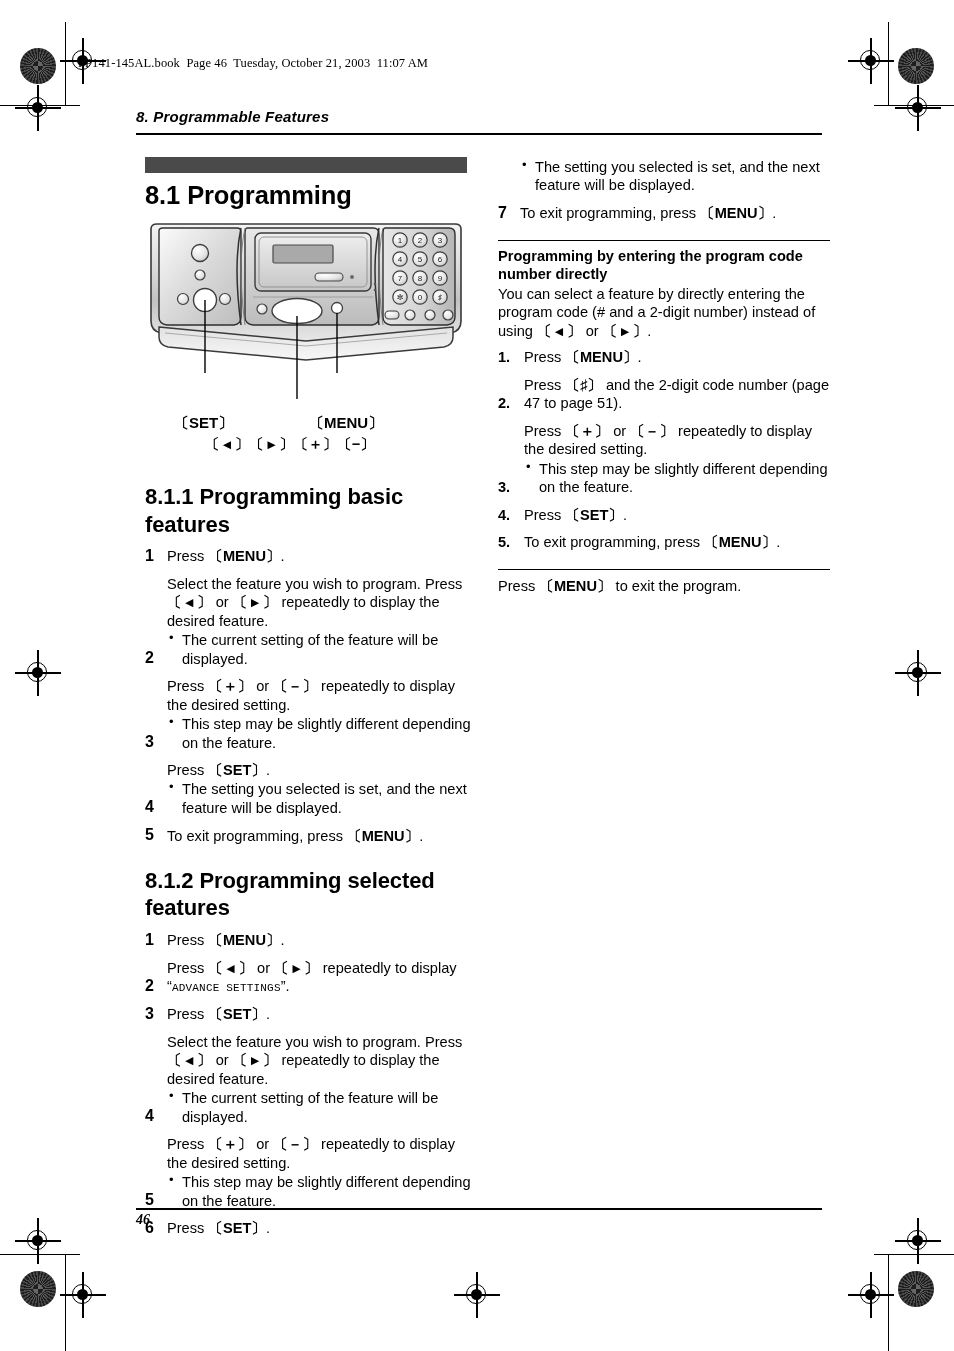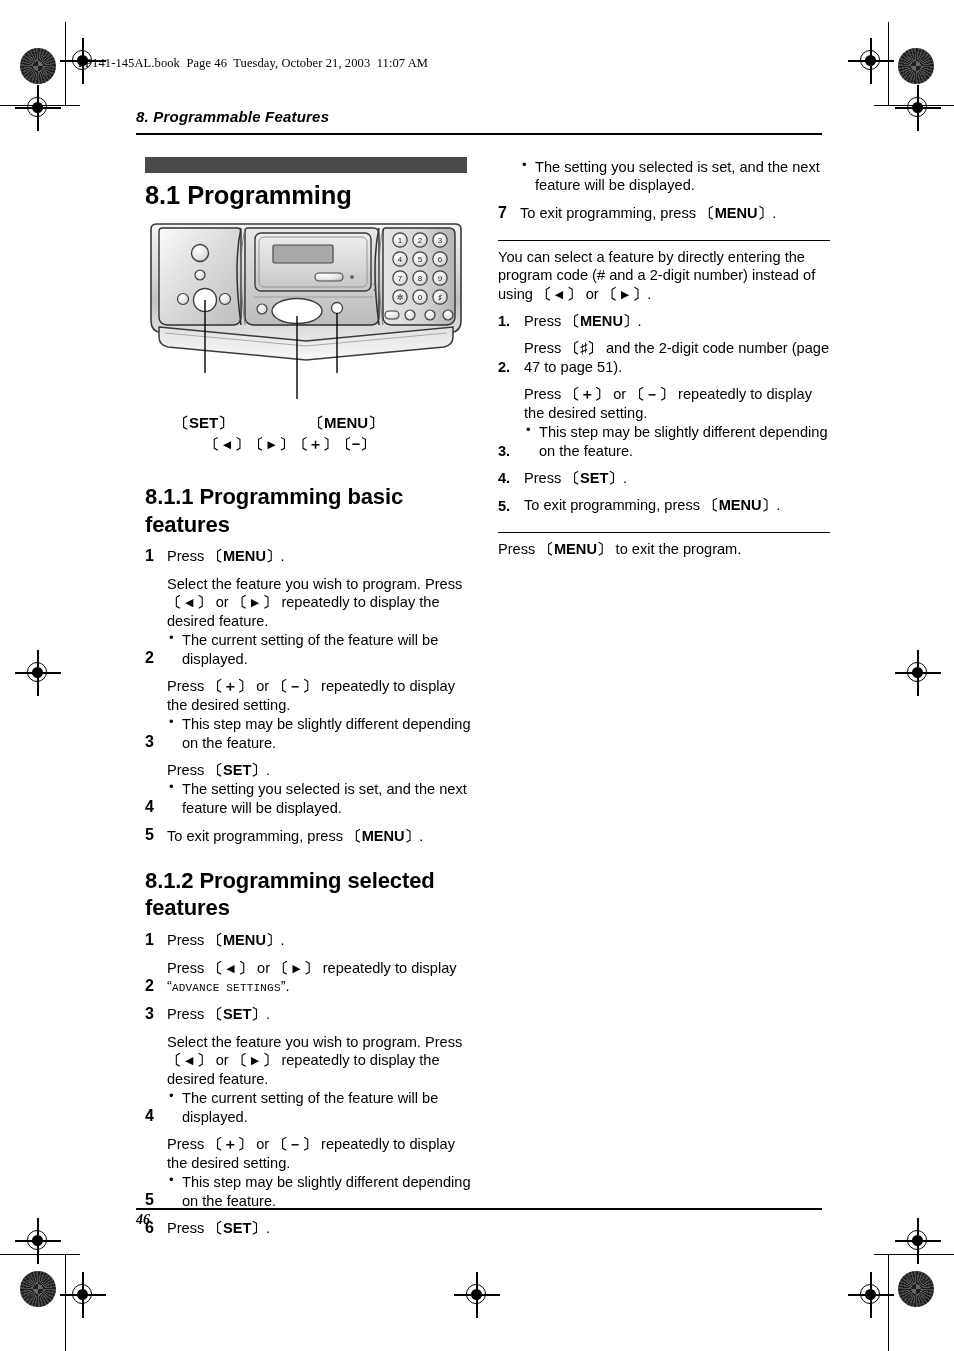--- a/index.html
+++ b/index.html
@@ -581,20 +581,21 @@
     </div>
 
     <div class="step">
       <div class="num">7</div>
       <div class="body">
         <p class="para">To exit programming, press <span class="key">〔MENU〕</span>.</p>
       </div>
     </div>
 
     <div class="hr-thin"></div>
+    <h3 class="minor">Programming by entering the program code number directly</h3>
     <p class="para" style="margin-bottom:8px;">You can select a feature by directly entering the program code (# and a 2-digit number) instead of using <span class="key">〔 ◂ 〕</span> or <span class="key">〔 ▸ 〕</span>.</p>
 
     <div>
 
       <div class="step dotted">
         <div class="num">1.</div>
         <div class="body">
           <p class="para">Press <span class="key">〔MENU〕</span>.</p>
         </div>
       </div>

